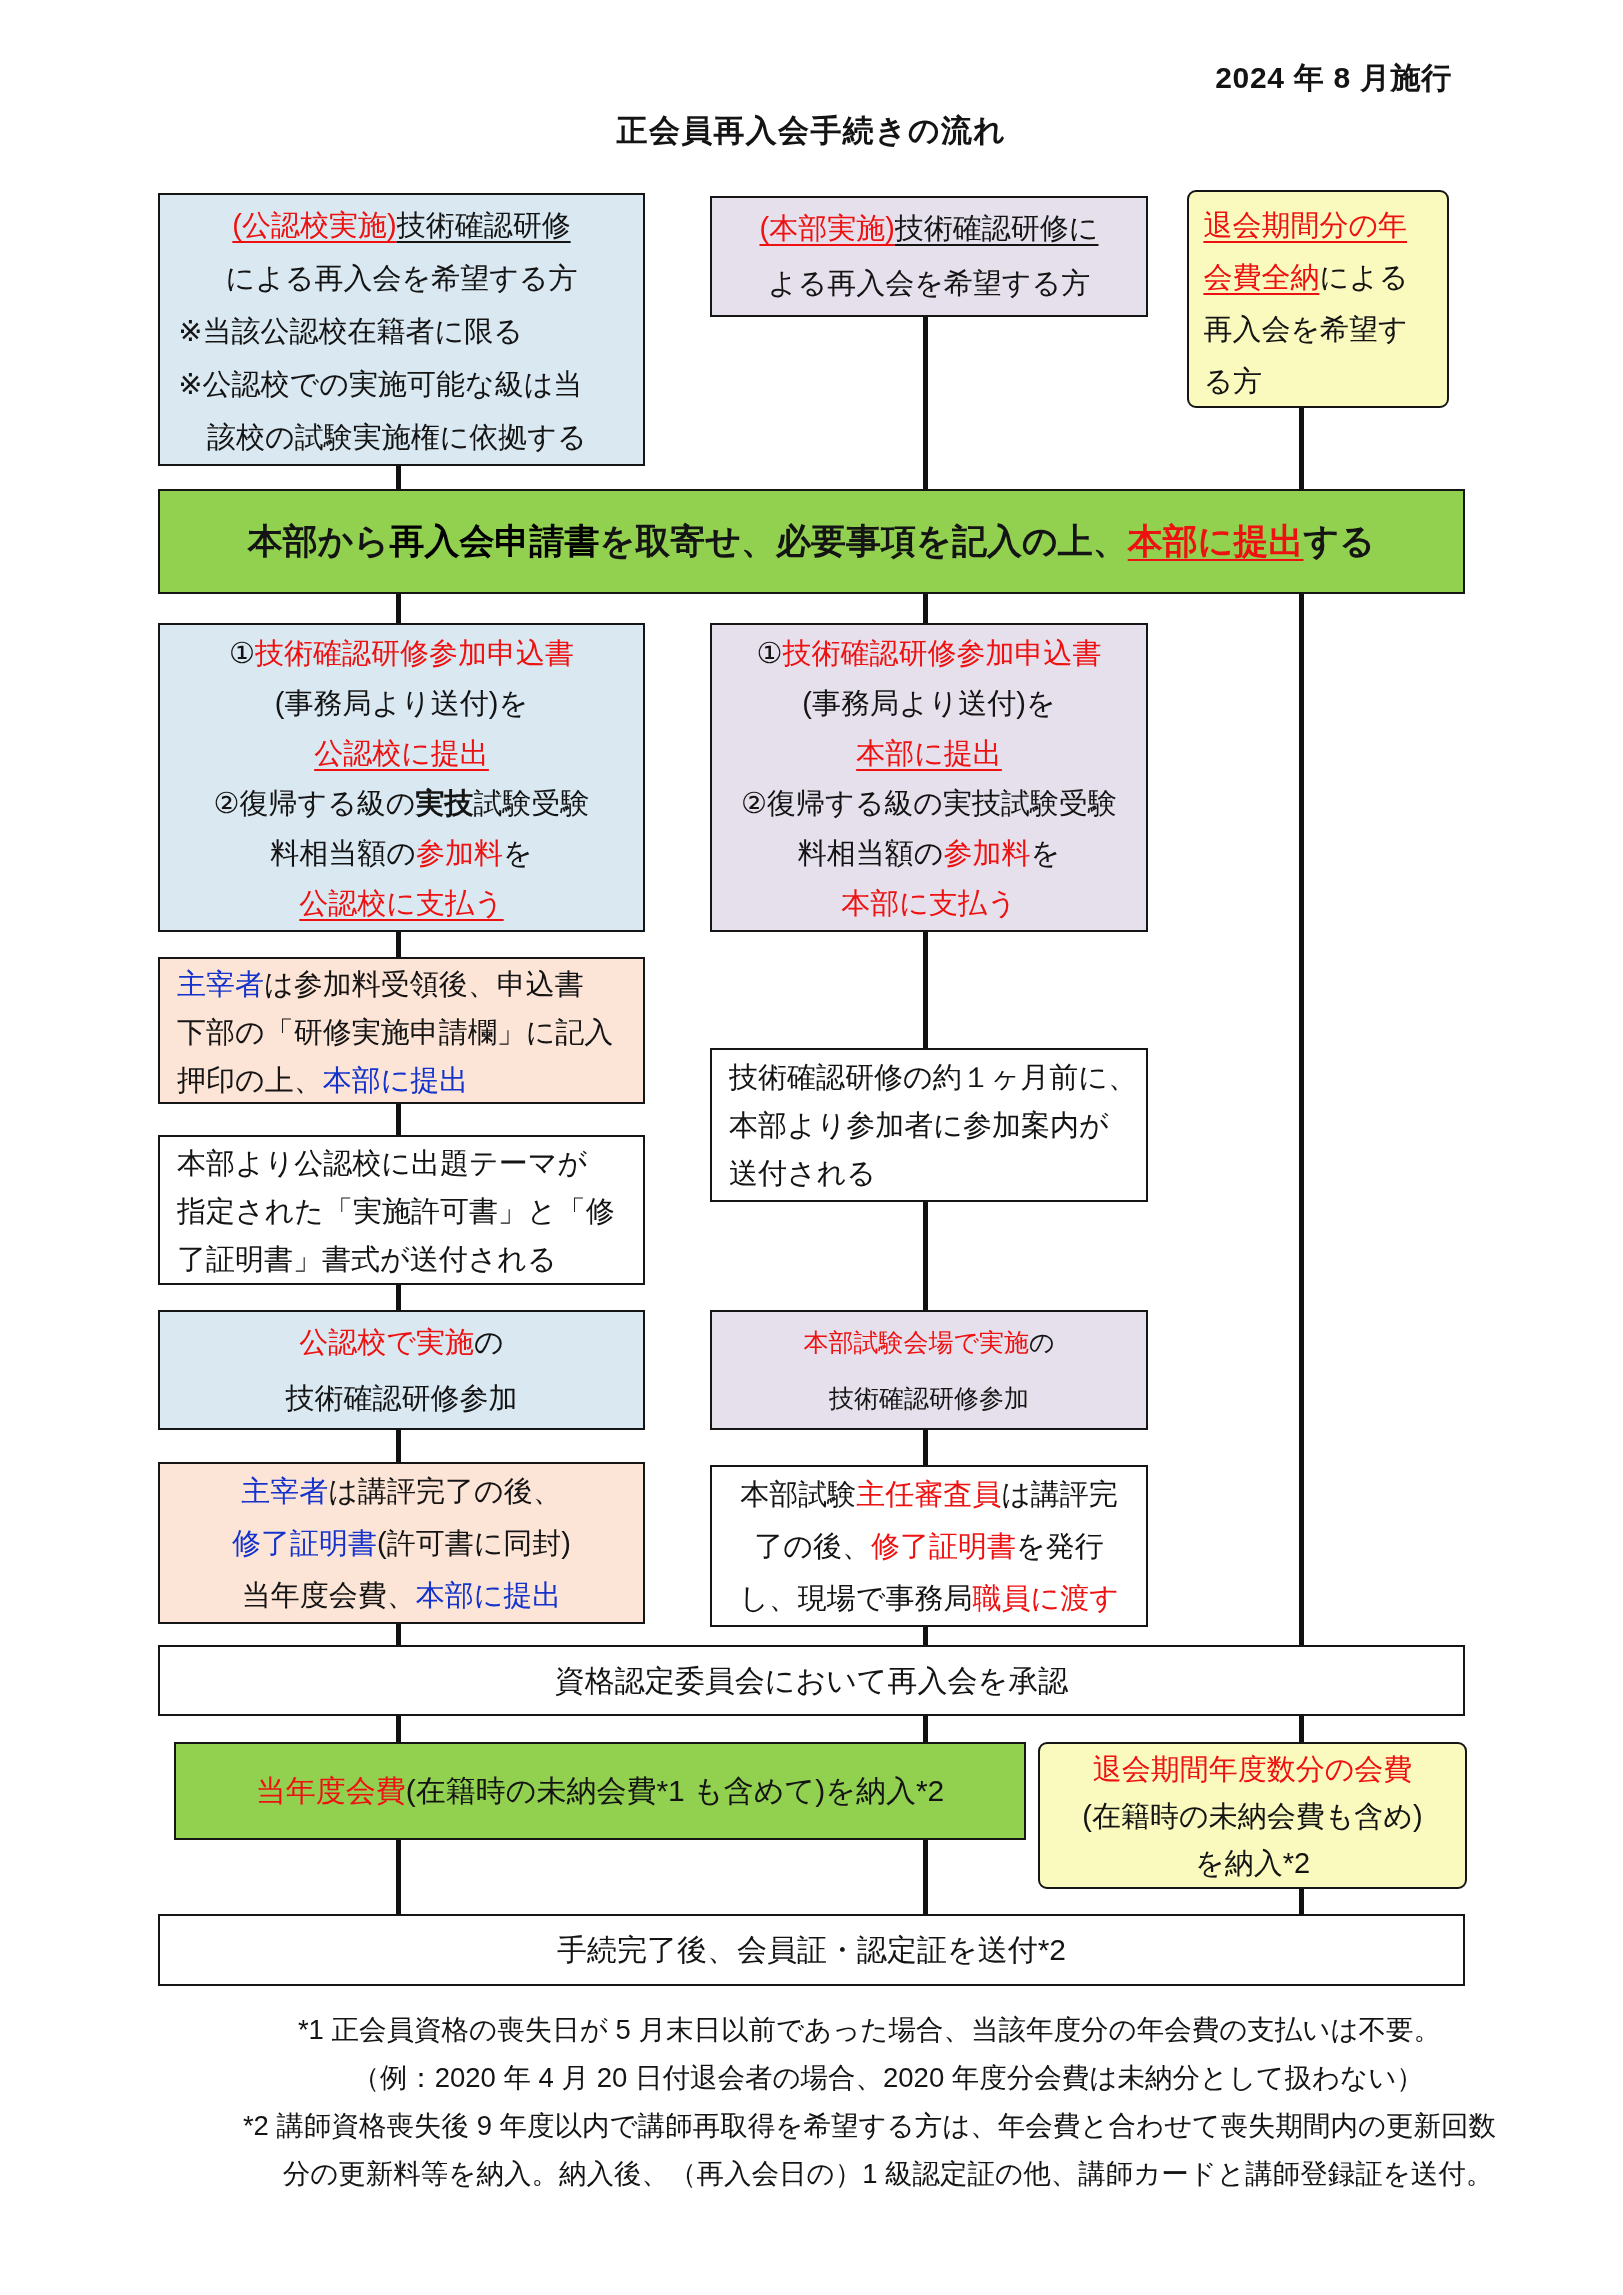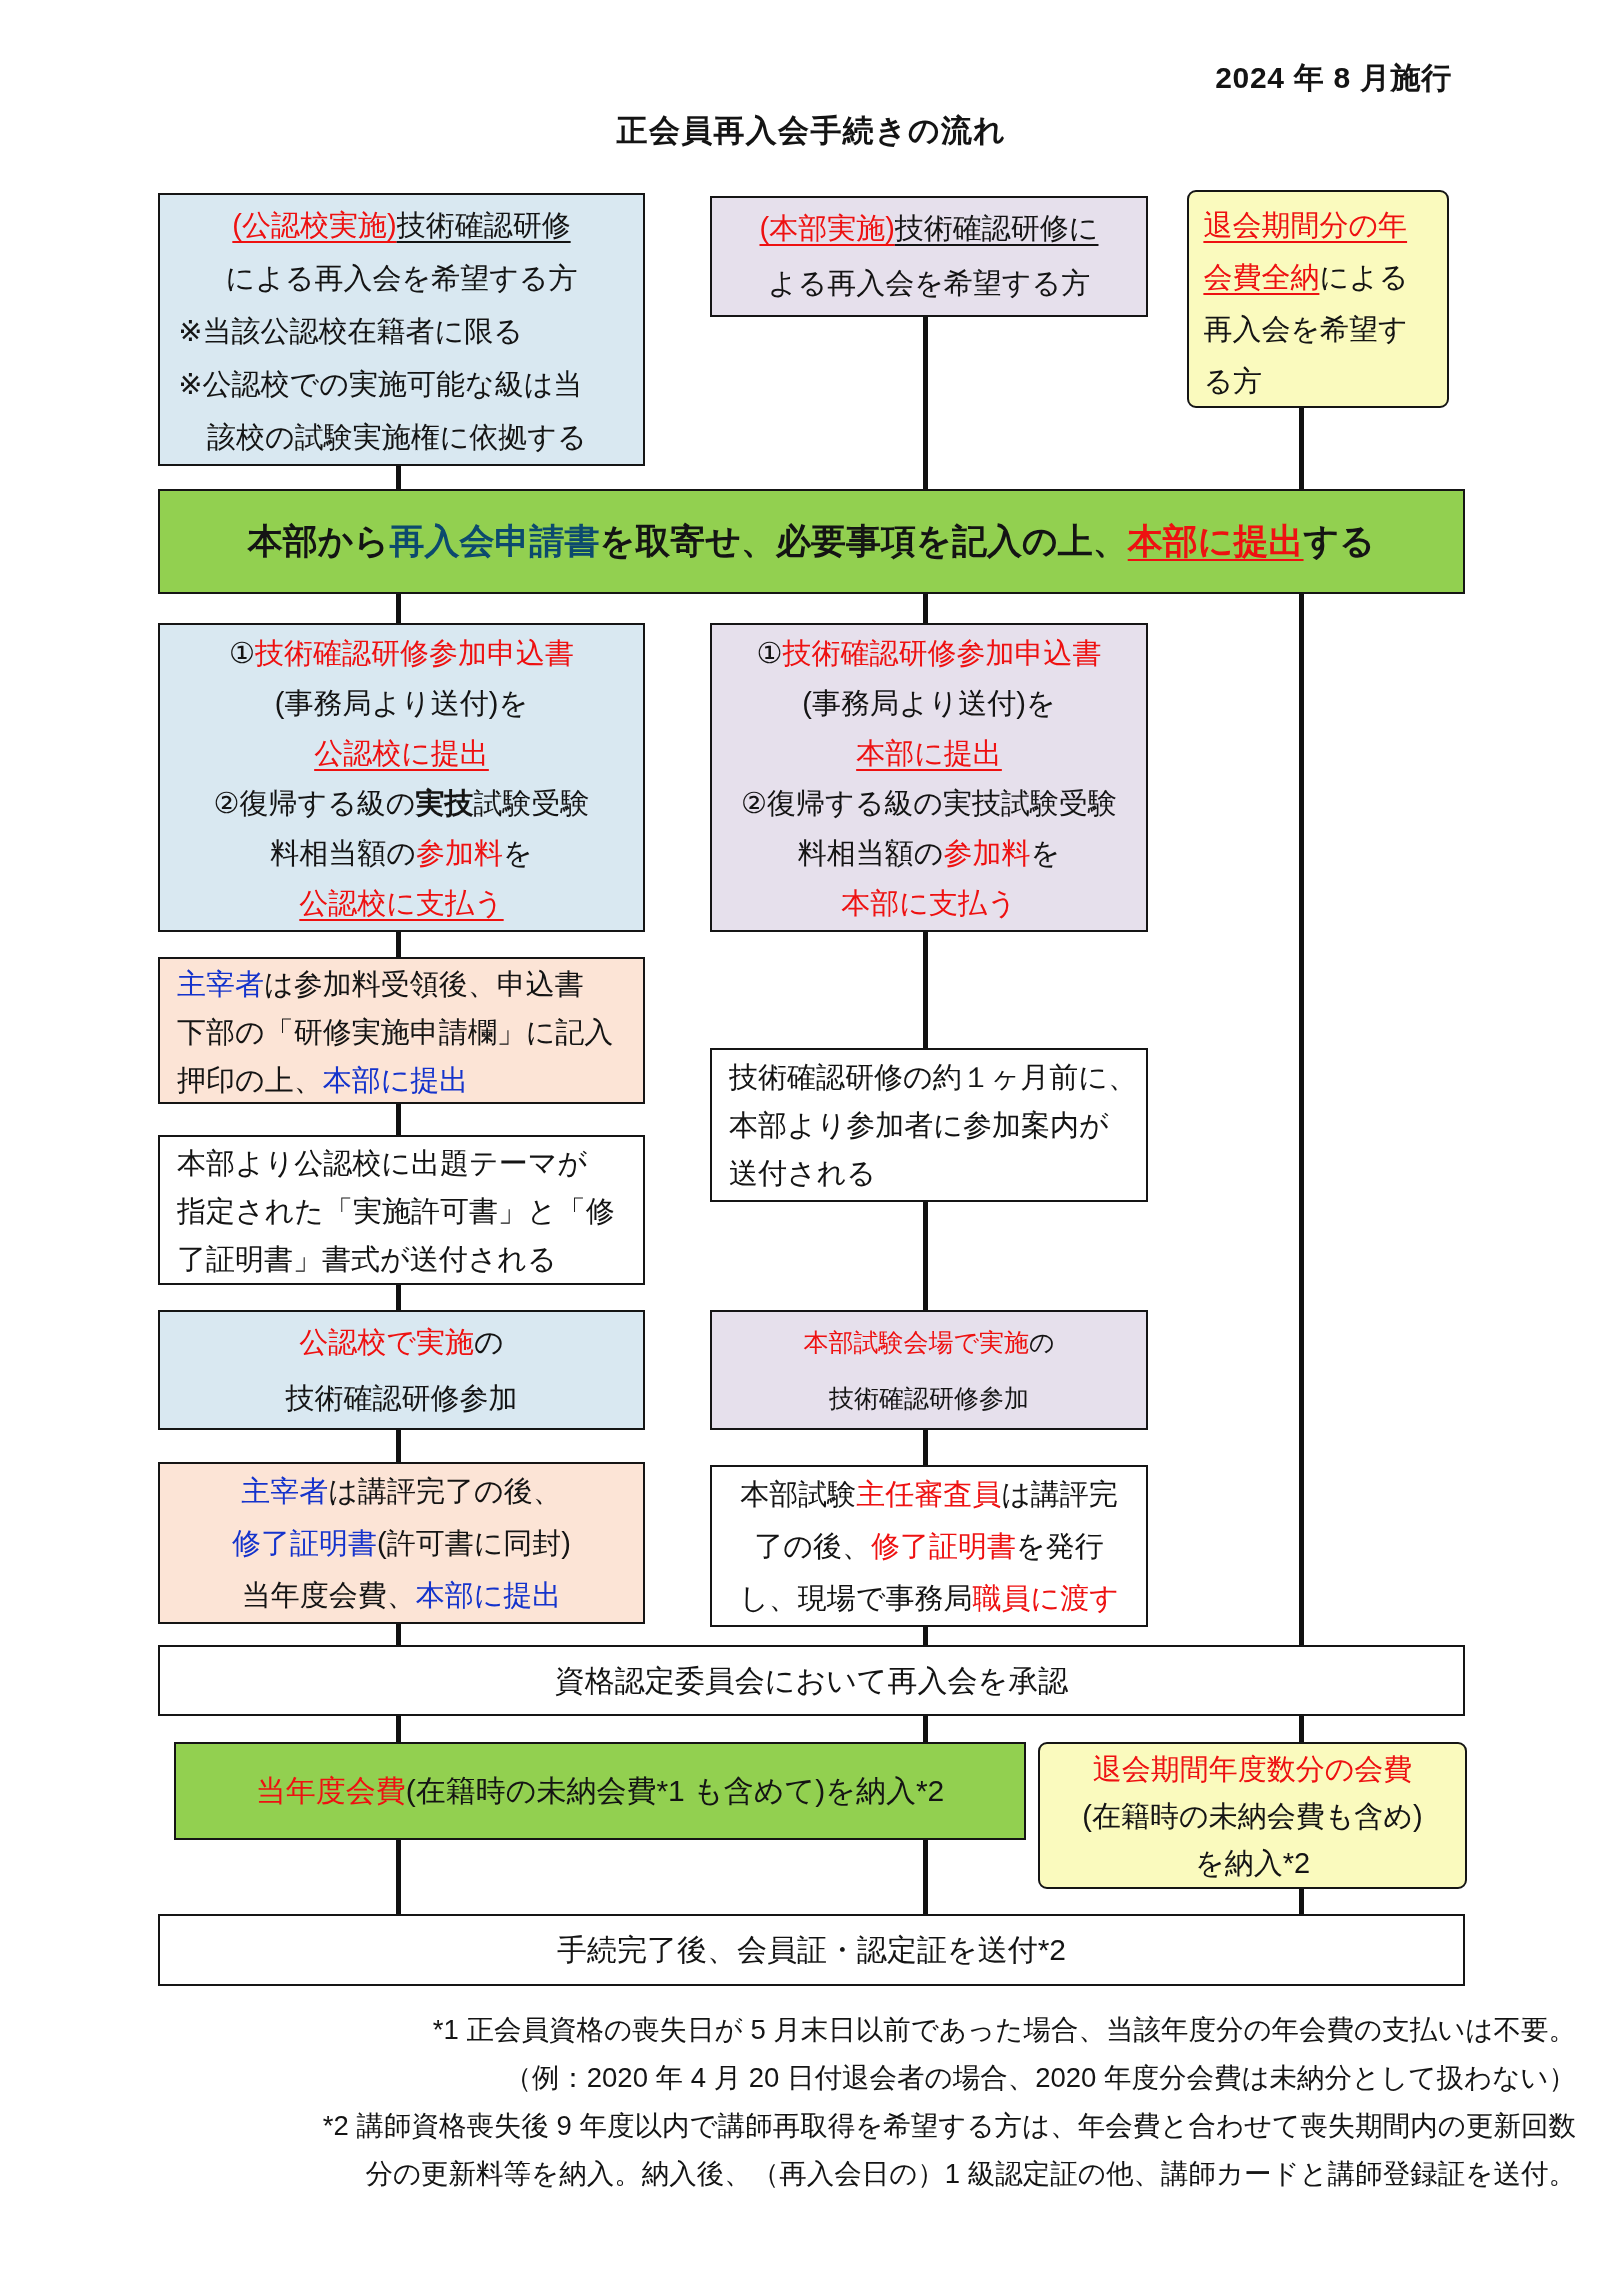--- a/index.html
+++ b/index.html
@@ -59,21 +59,21 @@
   #node-school-training{left:158px; top:1310px; width:487px; height:120px; font-size:29px; line-height:56px; padding-top:2px;}
   #node-hq-training{left:710px; top:1310px; width:438px; height:120px; font-size:25px; line-height:56px; padding-top:2px;}
   #node-host-certificate{left:158px; top:1462px; width:487px; height:162px; font-size:29px; line-height:52px; padding-top:1.3px;}
   #node-examiner-certificate{left:710px; top:1465px; width:438px; height:162px; font-size:29px; line-height:52px; padding-top:1.3px;}
   #node-approval{left:158px; top:1645px; width:1307px; height:71px; font-size:30px; line-height:67px;}
   #node-current-fee{left:174px; top:1742px; width:852px; height:98px; font-size:30px; line-height:94px;}
   #node-withdrawal-fee{left:1038px; top:1742px; width:429px; height:147px; font-size:29px; line-height:47px; padding-top:2px;}
   #node-completion{left:158px; top:1914px; width:1307px; height:72px; font-size:30px; line-height:68px;}
   #notes{
     position:absolute; left:163px; top:2006px; width:1413px;
-    font-size:27.5px; line-height:48px; text-align:right; font-weight:500; z-index:1;
+    font-size:27.5px; line-height:48px; text-align:center; font-weight:500; z-index:1;
   }
   #notes .line.ind1{padding-left:37px;}
 </style>
 </head>
 <body>
 
 <div id="page">
 
   <div id="date">2024 年 8 月施行</div>
   <div id="title">正会員再入会手続きの流れ</div>
@@ -94,21 +94,21 @@
       <div class="line"><span>よる再入会を希望する方</span></div>
     </div>
   <div class="node bg-yellow" id="node-top-right">
       <div class="line"><span class="u" style="color: rgb(238, 17, 17);">退会期間分の年</span></div>
       <div class="line"><span class="u" style="color: rgb(238, 17, 17);">会費全納</span><span>による</span></div>
       <div class="line"><span>再入会を希望す</span></div>
       <div class="line"><span>る方</span></div>
     </div>
 
   <div class="node bg-green" id="banner">
-      <div class="line"><span>本部から</span><span style="color: #0c4a6e;">再入会申請書</span><span>を取寄せ、必要事項を記入の上、</span><span class="u" style="color: rgb(238, 17, 17);">本部に提出</span><span>する</span></div>
+      <div class="line"><span>本部から</span><span style="color: #000000;">再入会申請書</span><span>を取寄せ、必要事項を記入の上、</span><span class="u" style="color: rgb(238, 17, 17);">本部に提出</span><span>する</span></div>
     </div>
 
   <div class="node bg-blue" id="node-school-steps">
       <div class="line"><span>①</span><span style="color: rgb(238, 17, 17);">技術確認研修参加申込書</span></div>
       <div class="line"><span>(事務局より送付)を</span></div>
       <div class="line"><span class="u" style="color: rgb(238, 17, 17);">公認校に提出</span></div>
       <div class="line"><span>②復帰する級の</span><span class="b">実技</span><span>試験受験</span></div>
       <div class="line"><span>料相当額の</span><span style="color: rgb(238, 17, 17);">参加料</span><span>を</span></div>
       <div class="line"><span class="u" style="color: rgb(238, 17, 17);">公認校に支払う</span></div>
     </div>

